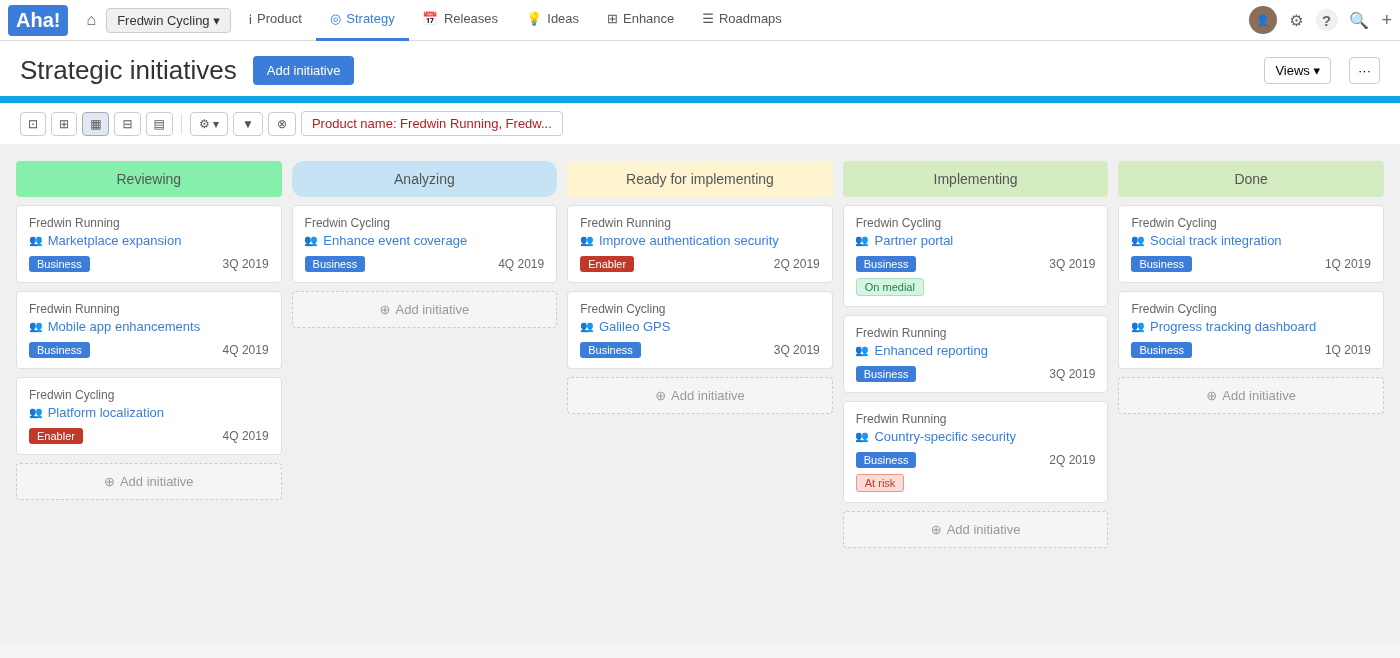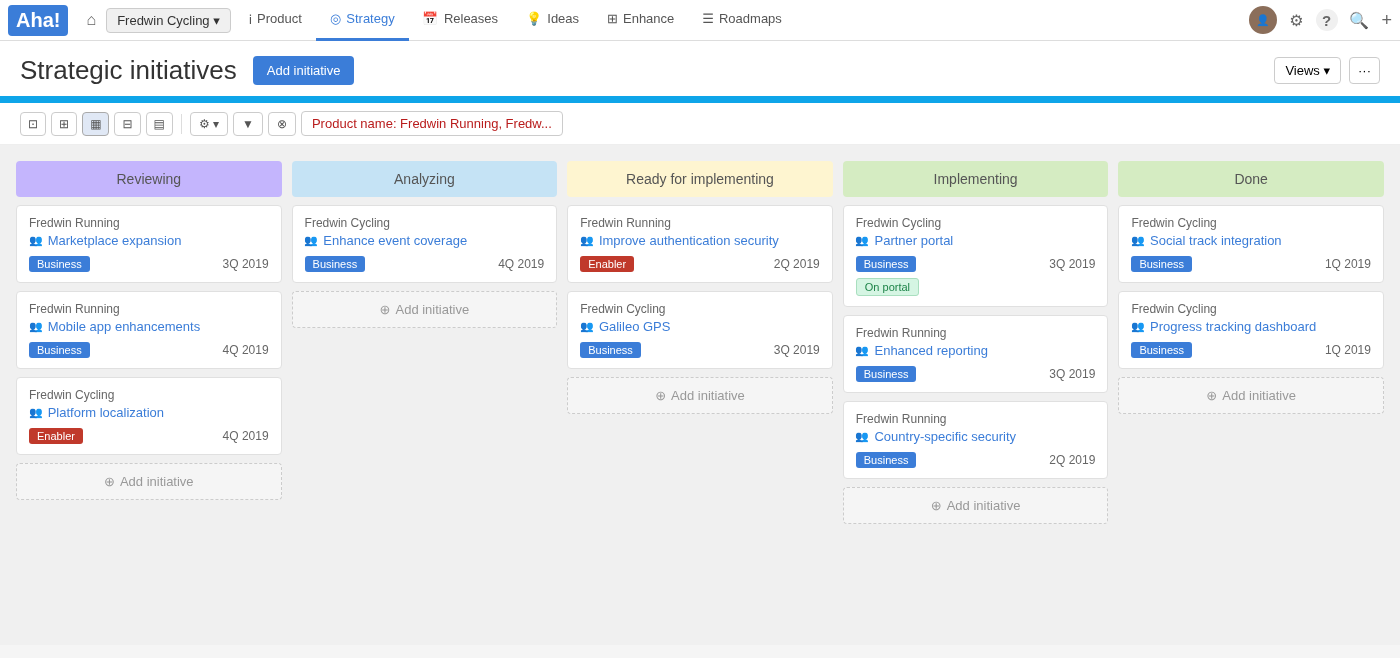--- a/index.html
+++ b/index.html
@@ -44,21 +44,21 @@
     <div style="color:#666;font-size:16px;cursor:pointer;">⚙</div>
     <div style="color:#666;font-size:15px;cursor:pointer;background:#f0f0f0;border-radius:50%;width:22px;height:22px;display:flex;align-items:center;justify-content:center;font-weight:bold;">?</div>
     <div style="color:#666;font-size:16px;cursor:pointer;">🔍</div>
     <div style="color:#666;font-size:18px;cursor:pointer;font-weight:300;">+</div>
   </div>
 </nav>
 
 <div style="display:flex;align-items:center;padding:14px 20px 10px 20px;gap:16px;background:#fff;border-bottom:7px solid #0ea5e9;">
   <h1 style="font-size:26px;font-weight:300;color:#333;">Strategic initiatives</h1>
   <button style="background:#3b7dd8;color:#fff;border:none;border-radius:4px;padding:7px 14px;font-size:13px;cursor:pointer;font-weight:500;">Add initiative</button>
-  <div style="margin-left:auto;display:flex;align-items:center;gap:8px;">
+  <div style="margin-left:auto;display:flex;align-items:center;gap:18px;">
     <button style="background:#fff;border:1px solid #ccc;border-radius:4px;padding:5px 10px;font-size:13px;cursor:pointer;">Views ▾</button>
     <button style="background:#fff;border:1px solid #ccc;border-radius:4px;padding:5px 8px;font-size:13px;cursor:pointer;">···</button>
   </div>
 </div>
 
 <div style="display:flex;align-items:center;padding:8px 20px;background:#fff;border-bottom:1px solid #eee;gap:5px;">
   <button style="background:#fff;border:1px solid #ccc;border-radius:4px;padding:4px 7px;font-size:12px;cursor:pointer;color:#555;">⊡</button>
   <button style="background:#fff;border:1px solid #ccc;border-radius:4px;padding:4px 7px;font-size:12px;cursor:pointer;color:#555;">⊞</button>
   <button style="background:#e0e8f5;border:1px solid #aaa;border-radius:4px;padding:4px 7px;font-size:12px;cursor:pointer;color:#555;">▦</button>
   <button style="background:#fff;border:1px solid #ccc;border-radius:4px;padding:4px 7px;font-size:12px;cursor:pointer;color:#555;">⊟</button>
@@ -66,21 +66,21 @@
   <div style="width:1px;height:20px;background:#ddd;margin:0 3px;"></div>
   <button style="background:#fff;border:1px solid #ccc;border-radius:4px;padding:4px 8px;font-size:12px;cursor:pointer;color:#555;display:flex;align-items:center;gap:3px;">⚙ ▾</button>
   <button style="background:#fff;border:1px solid #ccc;border-radius:4px;padding:4px 8px;font-size:12px;cursor:pointer;color:#555;">▼</button>
   <button style="background:#fff;border:1px solid #ccc;border-radius:4px;padding:4px 8px;font-size:12px;cursor:pointer;color:#555;">⊗</button>
   <button style="background:#fff;border:1px solid #ccc;border-radius:4px;padding:4px 10px;font-size:13px;cursor:pointer;color:#b91c1c;display:flex;align-items:center;gap:4px;">Product name: Fredwin Running, Fredw...</button>
 </div>
 
 <div style="display:flex;gap:10px;padding:16px;overflow-x:auto;background:#f0f0f0;min-height:500px;align-items:flex-start;">
 
   <div style="flex:1;min-width:248px;max-width:275px;display:flex;flex-direction:column;gap:8px;">
-    <div style="text-align:center;padding:10px 12px;border-radius:4px;background:#c4b5fd;color:#555;font-size:14px;">Reviewing</div>
+    <div style="text-align:center;padding:10px 12px;border-radius:4px;background:#86efac;color:#555;font-size:14px;">Reviewing</div>
 
     <div style="background:#fff;border:1px solid #e0e0e0;border-radius:4px;padding:10px 12px;">
       <div style="font-size:12px;color:#666;margin-bottom:3px;">Fredwin Running</div>
       <div style="color:#3b7dd8;font-size:13px;cursor:pointer;display:flex;align-items:center;gap:5px;margin-bottom:8px;">
         <span style="color:#3b7dd8;font-size:11px;">👥</span>
         <span>Marketplace expansion</span>
       </div>
       <div style="display:flex;align-items:center;justify-content:space-between;">
         <span style="background:#3b7dd8;color:#fff;padding:2px 8px;border-radius:3px;font-size:11px;font-weight:500;">Business</span>
         <span style="font-size:12px;color:#666;">3Q 2019</span>
@@ -111,21 +111,21 @@
       </div>
     </div>
 
     <div style="background:#f5f5f5;border:1px dashed #ccc;border-radius:4px;padding:10px;text-align:center;color:#999;cursor:pointer;font-size:13px;display:flex;align-items:center;justify-content:center;gap:5px;">
       <span>⊕</span>
       <span>Add initiative</span>
     </div>
   </div>
 
   <div style="flex:1;min-width:248px;max-width:275px;display:flex;flex-direction:column;gap:8px;">
-    <div style="text-align:center;padding:10px 12px;border-radius:4px;background:#c5e3f5;color:#555;font-size:14px;">Analyzing</div>
+    <div style="text-align:center;padding:10px 12px;border-radius:12px;background:#c5e3f5;color:#555;font-size:14px;">Analyzing</div>
 
     <div style="background:#fff;border:1px solid #e0e0e0;border-radius:4px;padding:10px 12px;">
       <div style="font-size:12px;color:#666;margin-bottom:3px;">Fredwin Cycling</div>
       <div style="color:#3b7dd8;font-size:13px;cursor:pointer;display:flex;align-items:center;gap:5px;margin-bottom:8px;">
         <span style="color:#3b7dd8;font-size:11px;">👥</span>
         <span>Enhance event coverage</span>
       </div>
       <div style="display:flex;align-items:center;justify-content:space-between;">
         <span style="background:#3b7dd8;color:#fff;padding:2px 8px;border-radius:3px;font-size:11px;font-weight:500;">Business</span>
         <span style="font-size:12px;color:#666;">4Q 2019</span>
@@ -178,21 +178,21 @@
       <div style="font-size:12px;color:#666;margin-bottom:3px;">Fredwin Cycling</div>
       <div style="color:#3b7dd8;font-size:13px;cursor:pointer;display:flex;align-items:center;gap:5px;margin-bottom:8px;">
         <span style="color:#3b7dd8;font-size:11px;">👥</span>
         <span>Partner portal</span>
       </div>
       <div style="display:flex;align-items:center;justify-content:space-between;">
         <span style="background:#3b7dd8;color:#fff;padding:2px 8px;border-radius:3px;font-size:11px;font-weight:500;">Business</span>
         <span style="font-size:12px;color:#666;">3Q 2019</span>
       </div>
       <div>
-        <span style="display:inline-block;padding:2px 8px;border-radius:3px;font-size:11px;font-weight:500;margin-top:6px;background:#d5f5e3;color:#1e8449;border:1px solid #a9dfbf;">On portal</span>
+        <span style="display:inline-block;padding:2px 8px;border-radius:3px;font-size:11px;font-weight:500;margin-top:6px;background:#d5f5e3;color:#1e8449;border:1px solid #a9dfbf;">On medial</span>
       </div>
     </div>
 
     <div style="background:#fff;border:1px solid #e0e0e0;border-radius:4px;padding:10px 12px;">
       <div style="font-size:12px;color:#666;margin-bottom:3px;">Fredwin Running</div>
       <div style="color:#3b7dd8;font-size:13px;cursor:pointer;display:flex;align-items:center;gap:5px;margin-bottom:8px;">
         <span style="color:#e74c3c;font-size:11px;">👥</span>
         <span>Enhanced reporting</span>
       </div>
       <div style="display:flex;align-items:center;justify-content:space-between;">
@@ -204,20 +204,23 @@
     <div style="background:#fff;border:1px solid #e0e0e0;border-radius:4px;padding:10px 12px;">
       <div style="font-size:12px;color:#666;margin-bottom:3px;">Fredwin Running</div>
       <div style="color:#3b7dd8;font-size:13px;cursor:pointer;display:flex;align-items:center;gap:5px;margin-bottom:8px;">
         <span style="color:#27ae60;font-size:11px;">👥</span>
         <span>Country-specific security</span>
       </div>
       <div style="display:flex;align-items:center;justify-content:space-between;">
         <span style="background:#3b7dd8;color:#fff;padding:2px 8px;border-radius:3px;font-size:11px;font-weight:500;">Business</span>
         <span style="font-size:12px;color:#666;">2Q 2019</span>
       </div>
+      <div>
+        <span style="display:inline-block;padding:2px 8px;border-radius:3px;font-size:11px;font-weight:500;margin-top:6px;background:#fadbd8;color:#c0392b;border:1px solid #f1948a;">At risk</span>
+      </div>
     </div>
 
     <div style="background:#f5f5f5;border:1px dashed #ccc;border-radius:4px;padding:10px;text-align:center;color:#999;cursor:pointer;font-size:13px;display:flex;align-items:center;justify-content:center;gap:5px;">
       <span>⊕</span>
       <span>Add initiative</span>
     </div>
   </div>
 
   <div style="flex:1;min-width:248px;max-width:275px;display:flex;flex-direction:column;gap:8px;">
     <div style="text-align:center;padding:10px 8px;border-radius:4px;background:#d5ecc2;color:#555;font-size:14px;">Done</div>

